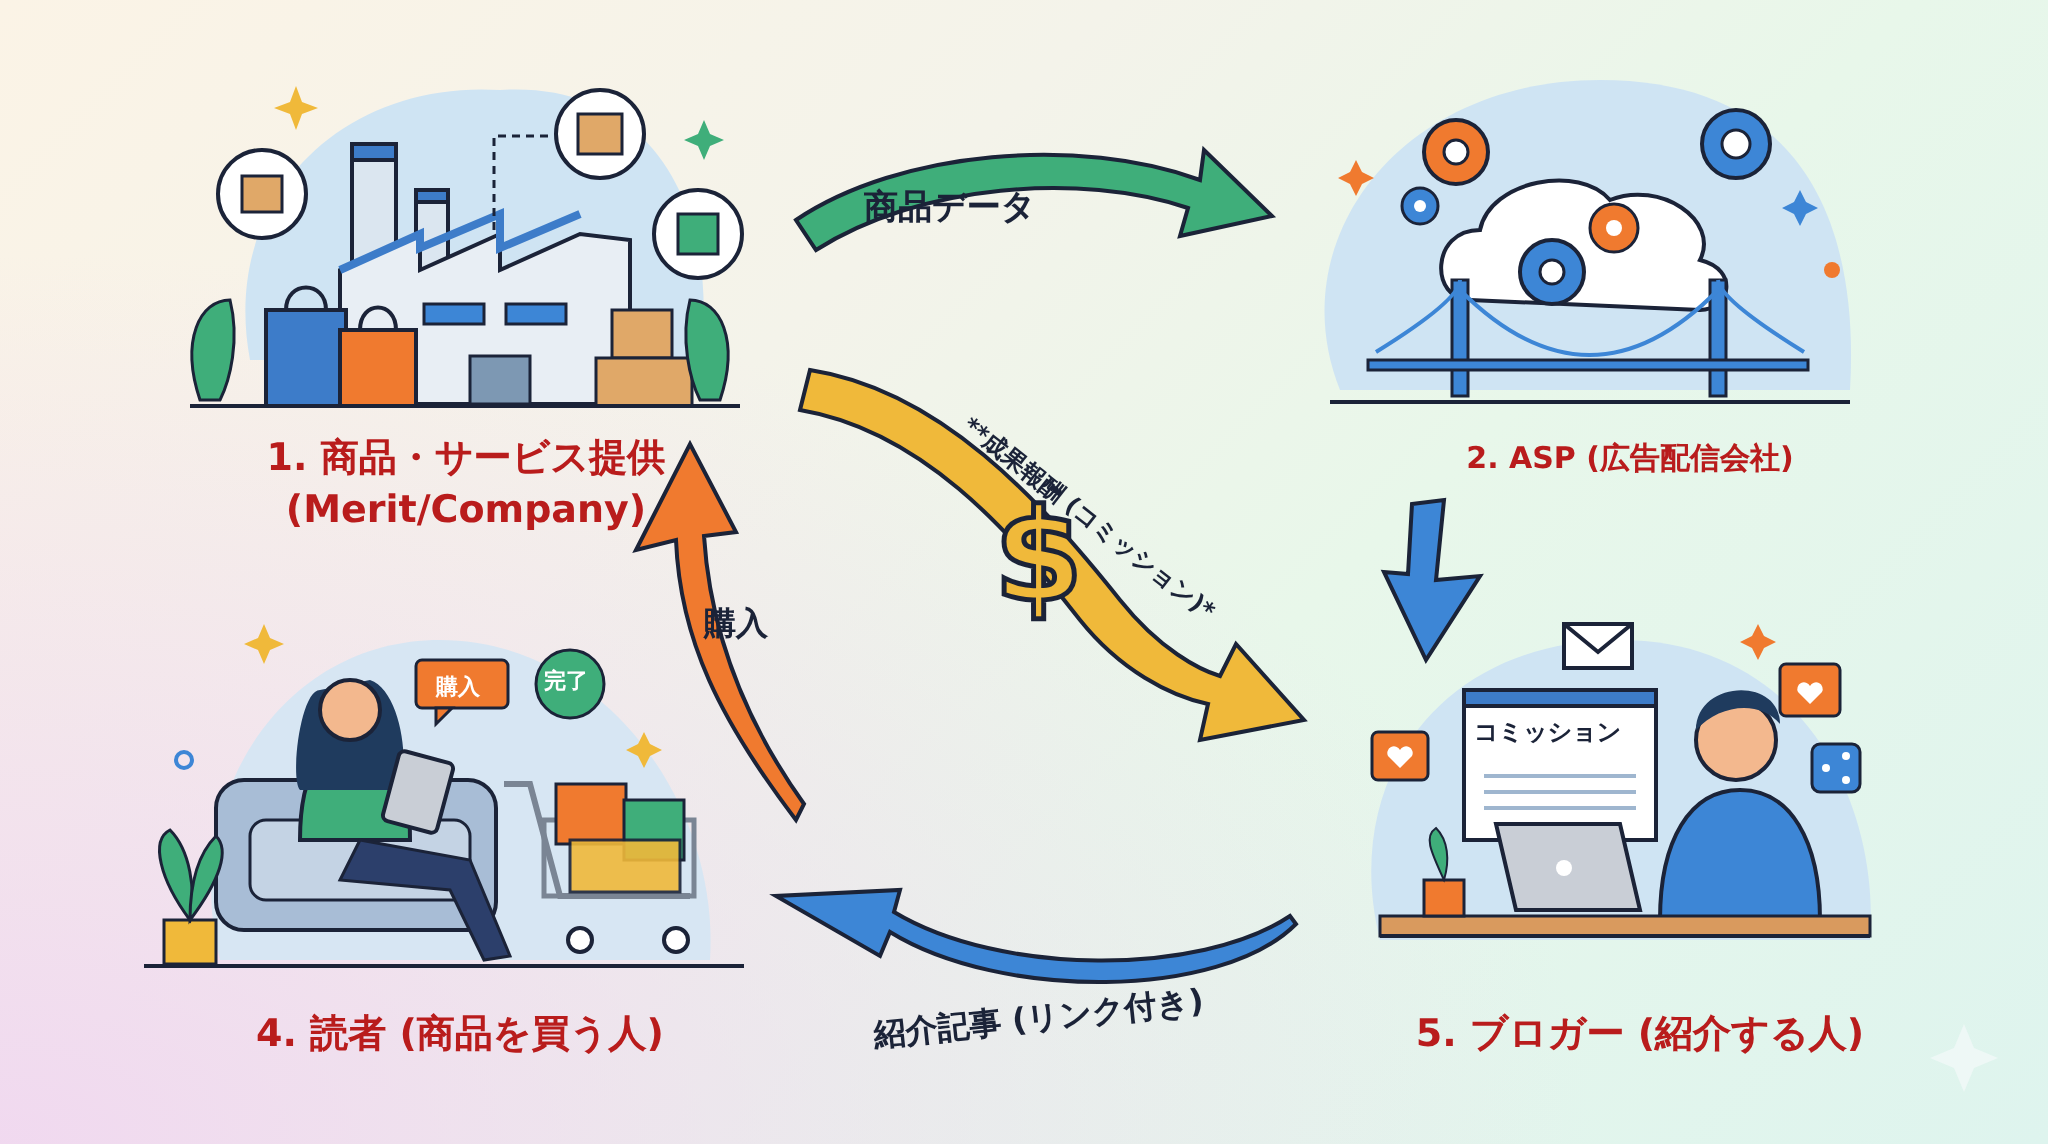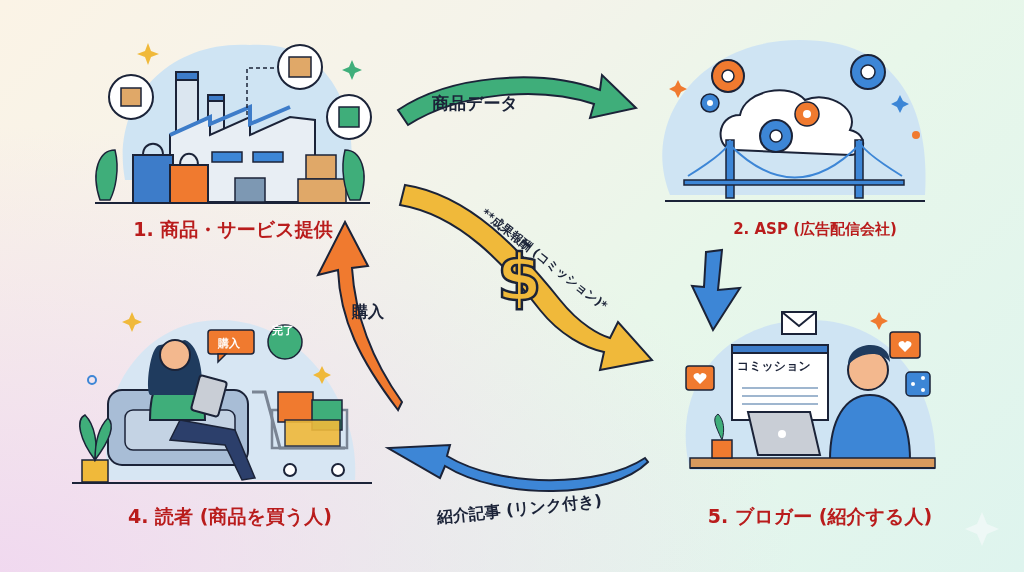--- a/index.html
+++ b/index.html
@@ -22,21 +22,21 @@
   .lbl3 { left:670px; top:504px; width:300px; font-size:19px; }
   .lbl4 { left:80px; top:504px; width:300px; font-size:19px; }
   .flow-label { position:absolute; color:#1b2338; font-weight:bold; white-space:nowrap; }
   .fl-data { left:432px; top:92px; font-size:17px; }
   .fl-buy { left:352px; top:302px; font-size:16px; }
   .fl-article { left:437px; top:508px; font-size:16px; transform:rotate(-6deg); transform-origin:left center; }
   .fl-commission { left:488px; top:205px; font-size:12px; transform:rotate(38deg); transform-origin:left top; }
   .blog-text { position:absolute; left:737px; top:358px; font-size:12px; font-weight:bold; color:#1b2338; }
   .bubble-text { position:absolute; font-size:11px; font-weight:bold; color:#fff; }
   .bt-buy { left:218px; top:336px; }
-  .bt-done { left:272px; top:323px; }
+  .bt-done { left:272px; top:333px; }
 </style>
 </head>
 <body>
 
 <div class="bg-overlay"></div>
 
 <svg class="scene" width="1024" height="572" viewBox="0 0 1024 572">
 
   <g>
     <path d="M125,180 C110,100 170,40 250,45 C330,40 360,110 350,180 Z" fill="#cfe4f3"></path>
@@ -222,20 +222,21 @@
   </g>
   <g>
     <path d="M398,410 C360,360 340,320 338,270 L318,275 L345,222 L368,266 L352,268 C355,315 372,360 402,402 Z" fill="#f07a2f" stroke="#1b2338" stroke-width="2"></path>
   </g>
 
   <path d="M982,512 l5,12 l12,5 l-12,5 l-5,12 l-5,-12 l-12,-5 l12,-5 z" fill="#eef8f6"></path>
 </svg>
 
 <div class="label lbl1">
   <div>1. 商品・サービス提供</div>
+  <div>(Merit/Company)</div>
 </div>
 <div class="label lbl2">2. ASP (広告配信会社)</div>
 <div class="label lbl3">5. ブロガー (紹介する人)</div>
 <div class="label lbl4">4. 読者 (商品を買う人)</div>
 
 <div class="flow-label fl-data">商品データ</div>
 <div class="flow-label fl-commission">**成果報酬 (コミッション)*</div>
 <div class="flow-label fl-article">紹介記事 (リンク付き)</div>
 <div class="flow-label fl-buy">購入</div>
 

